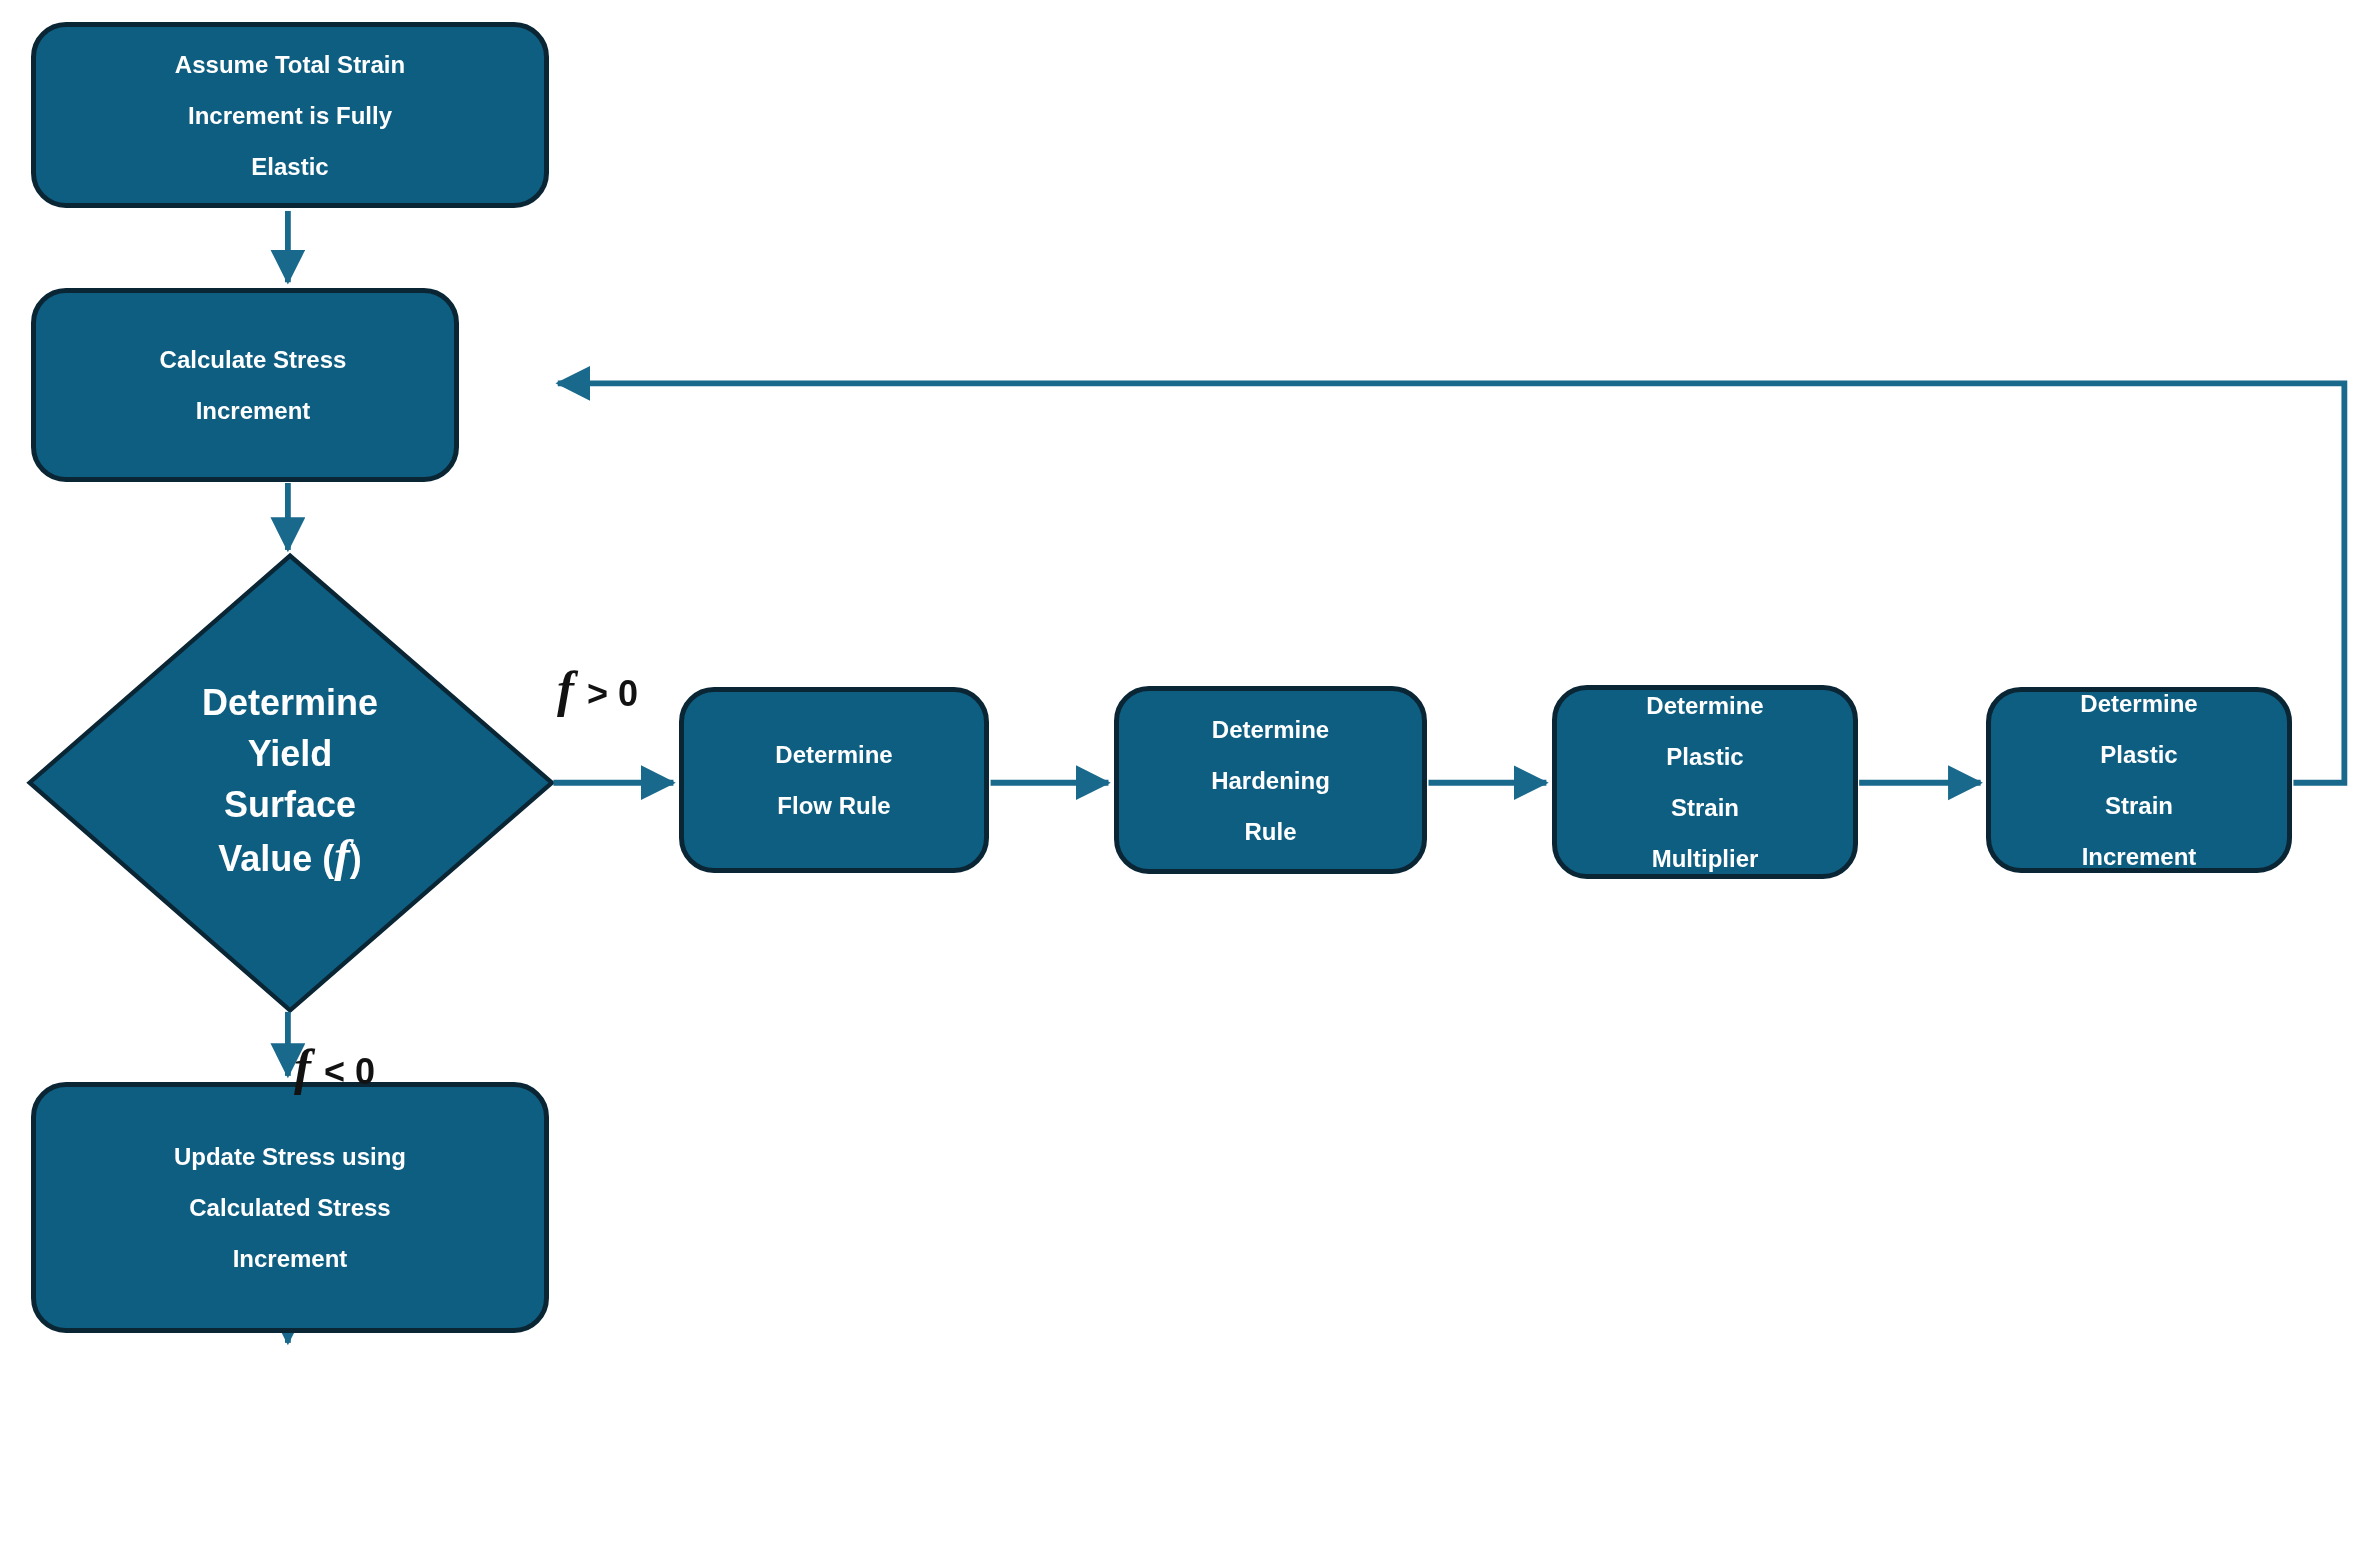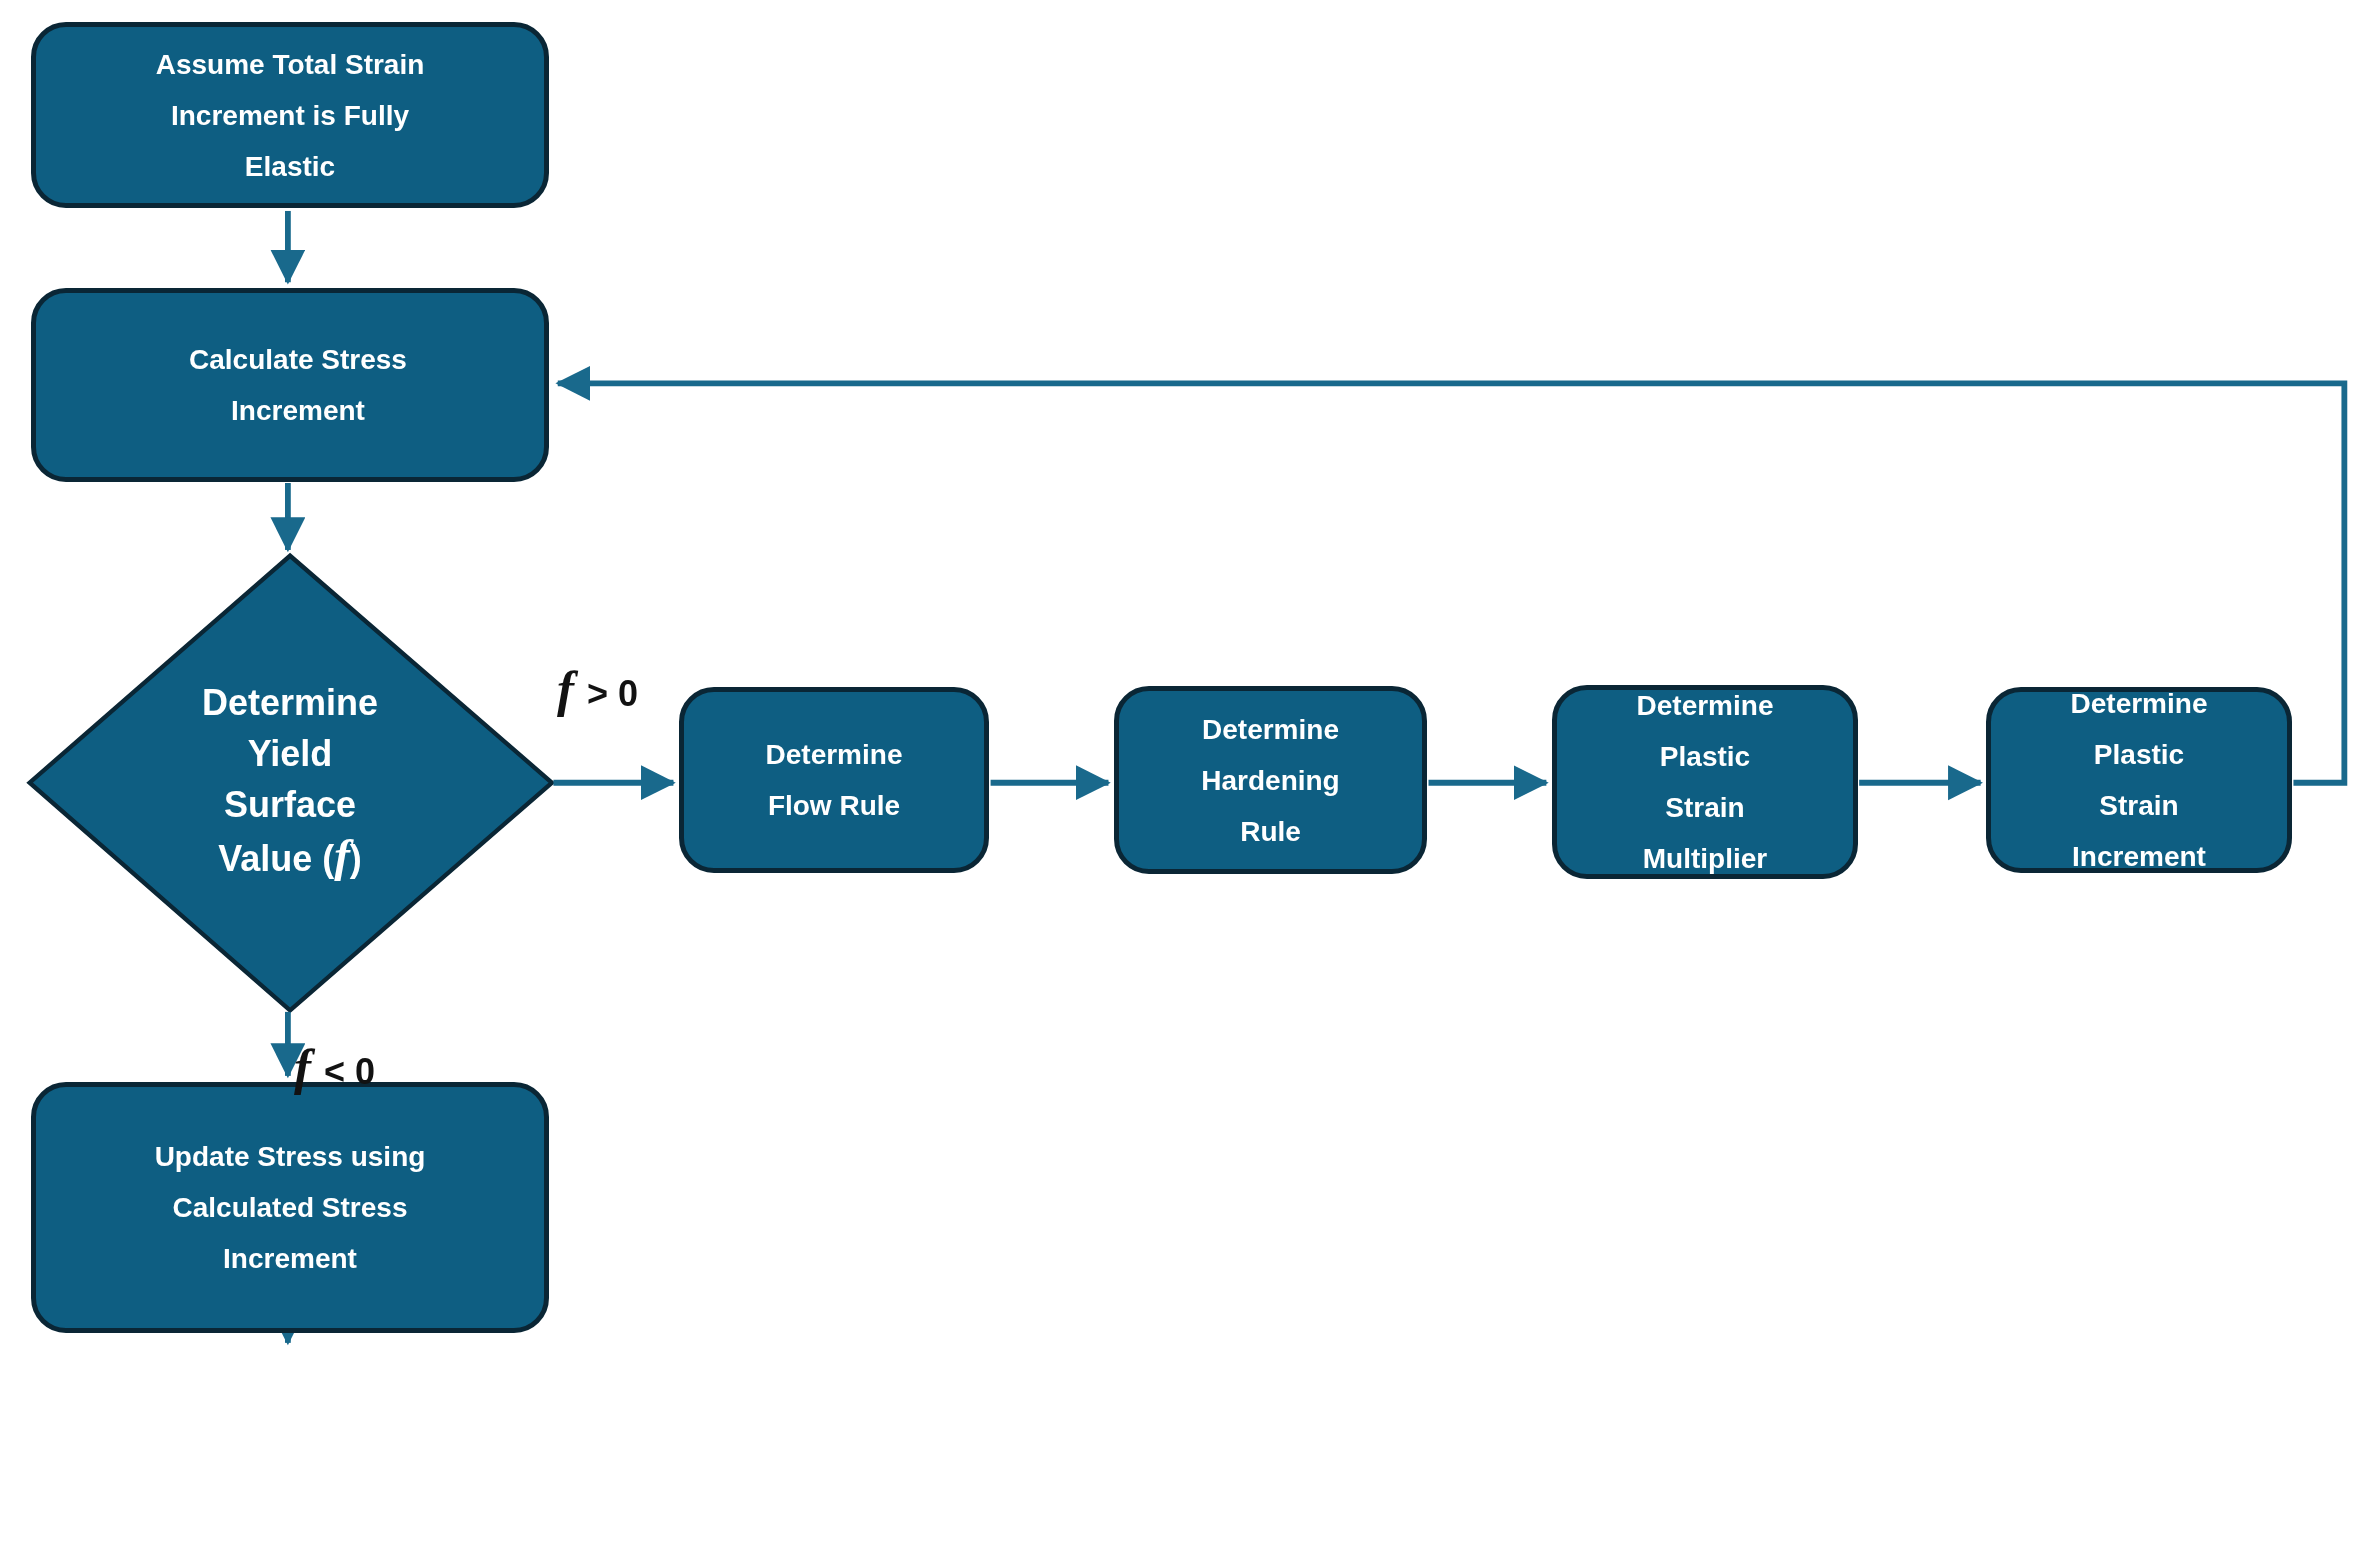--- a/index.html
+++ b/index.html
@@ -12,26 +12,26 @@
   #canvas{position:absolute;left:0;top:0;width:2366px;height:1564px;}
   #wires{position:absolute;left:0;top:0;}
   .node{
     position:absolute;box-sizing:border-box;
     background:var(--node_fill);
     border:5.1px solid var(--node_border);
     border-radius:35px;
     color:var(--node_text);
     display:flex;align-items:center;justify-content:center;
     text-align:center;font-weight:bold;
-    font-size:28px;line-height:51px;
+    font-size:24px;line-height:51px;
   }
   .node-label{white-space:pre-line;}
   
   #n-assume  {left:31px;  top:22px;   width:518px; height:186px;}
-  #n-calc    {left:31px;  top:288px;  width:518px; height:194px;padding-left:16px;}
+  #n-calc    {left:31px;  top:288px;  width:428px; height:194px;padding-left:16px;}
   #n-flow    {left:679px; top:687px;  width:310px; height:186px;}
   #n-hard    {left:1114px;top:686px;  width:313px; height:188px;}
   #n-mult    {left:1552px;top:685px;  width:306px; height:194px;}
   #n-incr    {left:1986px;top:687px;  width:306px; height:186px;}
   #n-update  {left:31px;  top:1082px; width:518px; height:251px;}
   #n-exit    {left:31px;  top:1349px; width:517px; height:193px;}
   
   #diamond-label{
     position:absolute;left:137px;top:677px;width:306px;height:212px;
     color:var(--node_text);font-weight:bold;font-size:36px;line-height:51px;

